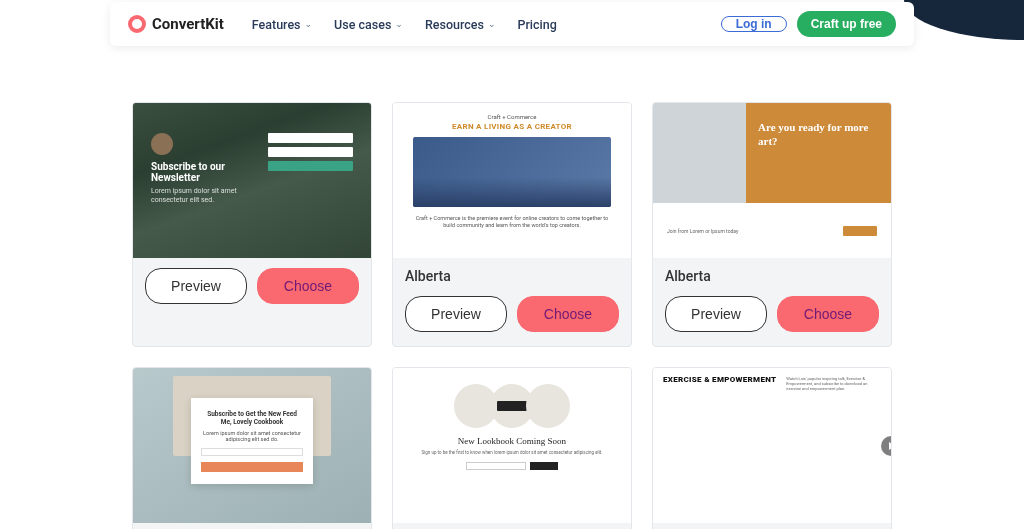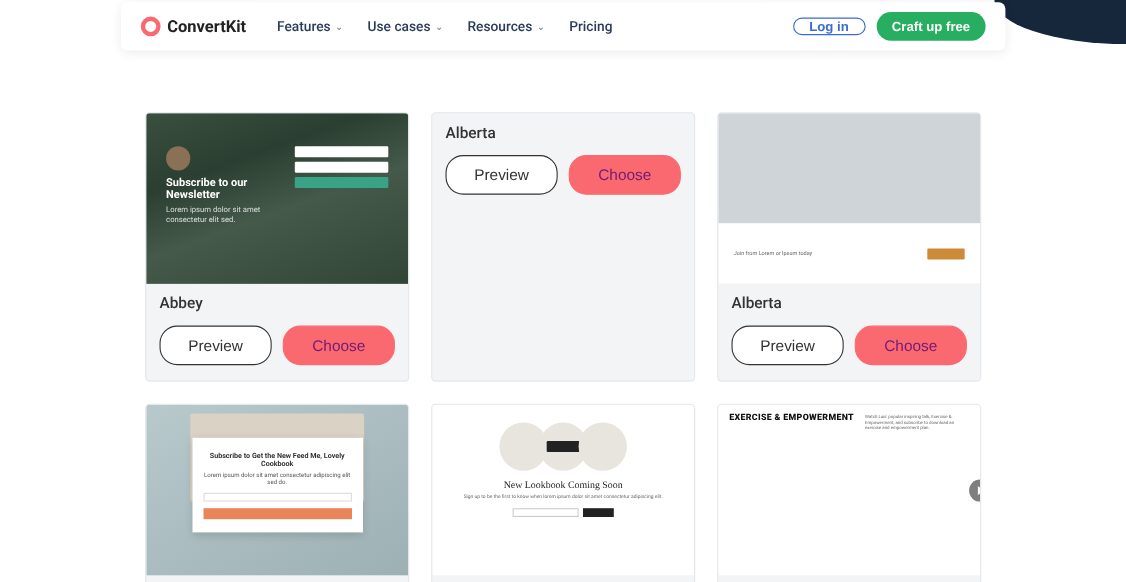--- a/index.html
+++ b/index.html
@@ -142,21 +142,21 @@
     .t-alberta{background:#eaecee;display:flex;flex-direction:column;}
     .t-alberta .top{height:100px;display:flex;}
     .t-alberta .pic{flex:1;background:#cfd4d8;}
     .t-alberta .panel{flex:1.3;background:#cd8a39;color:#fff;padding:18px 12px;font-family:Georgia,serif;}
     .t-alberta .panel h4{font-size:11px;line-height:1.25;}
     .t-alberta .bottom{flex:1;background:#fff;padding:8px 14px;font-size:5px;color:#666;display:flex;align-items:center;gap:8px;}
     .t-alberta .bottom .sbtn{background:#cd8a39;height:10px;width:34px;border-radius:1px;}
 
     .t-archer{background:linear-gradient(150deg,#b8c9cc,#9db0b3);padding:14px;position:relative;}
     .t-archer .board{position:absolute;top:8px;left:40px;right:40px;height:80px;background:#d9d2c5;border-radius:2px;}
-    .t-archer .modal{position:relative;background:#fff;width:155px;margin:16px auto 0;padding:12px 10px;text-align:center;font-size:5.5px;color:#555;box-shadow:0 2px 8px rgba(0,0,0,0.15);}
+    .t-archer .modal{position:relative;background:#fff;width:122px;margin:16px auto 0;padding:12px 10px;text-align:center;font-size:5.5px;color:#555;box-shadow:0 2px 8px rgba(0,0,0,0.15);}
     .t-archer .modal h5{font-size:6.5px;color:#333;margin-bottom:4px;}
     .t-archer .modal .inp{height:8px;border:1px solid #ddd;margin:6px 0;}
     .t-archer .modal .sbtn{height:10px;background:#e8865a;}
 
     .t-belmont{background:#fff;padding:16px 20px;text-align:center;}
     .t-belmont .circles{display:flex;justify-content:center;gap:-6px;margin-bottom:8px;}
     .t-belmont .circ{width:44px;height:44px;border-radius:50%;background:#e8e4de;margin:0 -4px;position:relative;}
     .t-belmont .circ.mid::after{content:"";position:absolute;top:50%;left:50%;transform:translate(-50%,-50%);width:30px;height:10px;background:#222;border-radius:1px;}
     .t-belmont .head{font-size:9px;font-family:Georgia,serif;color:#222;margin-bottom:4px;}
     .t-belmont .desc{font-size:4.5px;color:#666;line-height:1.4;}
@@ -216,42 +216,50 @@
         <h4>Subscribe to our Newsletter</h4>
         <div style="opacity:.8;line-height:1.3;">Lorem ipsum dolor sit amet consectetur elit sed.</div>
       </div>
       <div class="right">
         <div class="inp"></div>
         <div class="inp"></div>
         <div class="sbtn"></div>
       </div>
     </div>
     <div class="card-body">
-      <div class="card-title">Abbey</div>
       <div class="card-actions">
         <button class="btn-preview">Preview</button>
         <button class="btn-choose">Choose</button>
       </div>
     </div>
   </div>
 
   <div class="card">
+    <div class="thumb t-academy">
+      <div class="tag">Craft + Commerce</div>
+      <div class="head">EARN A LIVING AS A CREATOR</div>
+      <div class="img"></div>
+      <div class="desc">Craft + Commerce is the premiere event for online creators to come together to build community and learn from the world's top creators.</div>
+    </div>
     <div class="card-body">
       <div class="card-title">Alberta</div>
       <div class="card-actions">
         <button class="btn-preview">Preview</button>
         <button class="btn-choose">Choose</button>
       </div>
     </div>
   </div>
 
   <div class="card">
     <div class="thumb t-alberta">
       <div class="top">
         <div class="pic"></div>
+        <div class="panel">
+          <h4>Are you ready for more art?</h4>
+        </div>
       </div>
       <div class="bottom">
         <span>Join from Lorem or Ipsum today</span>
         <div style="flex:1"></div>
         <div class="sbtn"></div>
       </div>
     </div>
     <div class="card-body">
       <div class="card-title">Alberta</div>
       <div class="card-actions">

